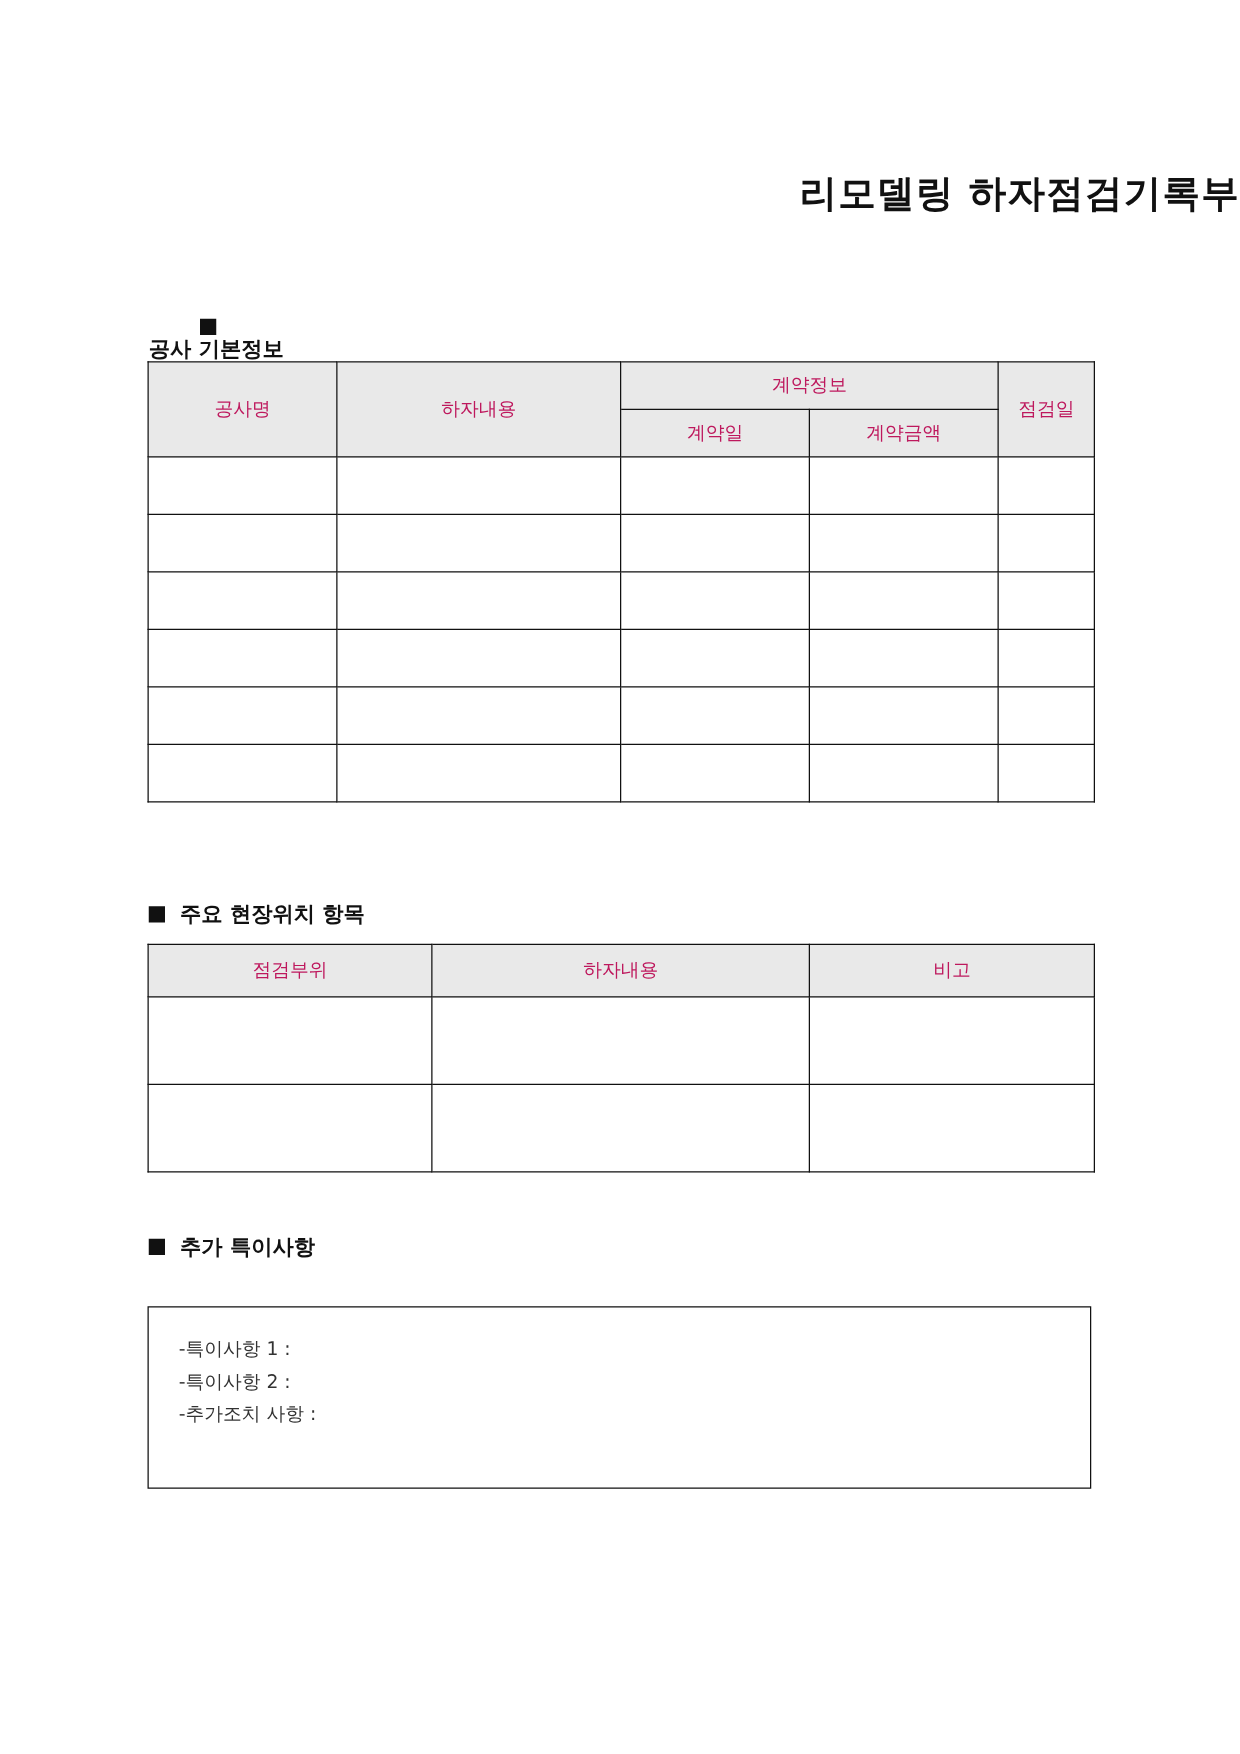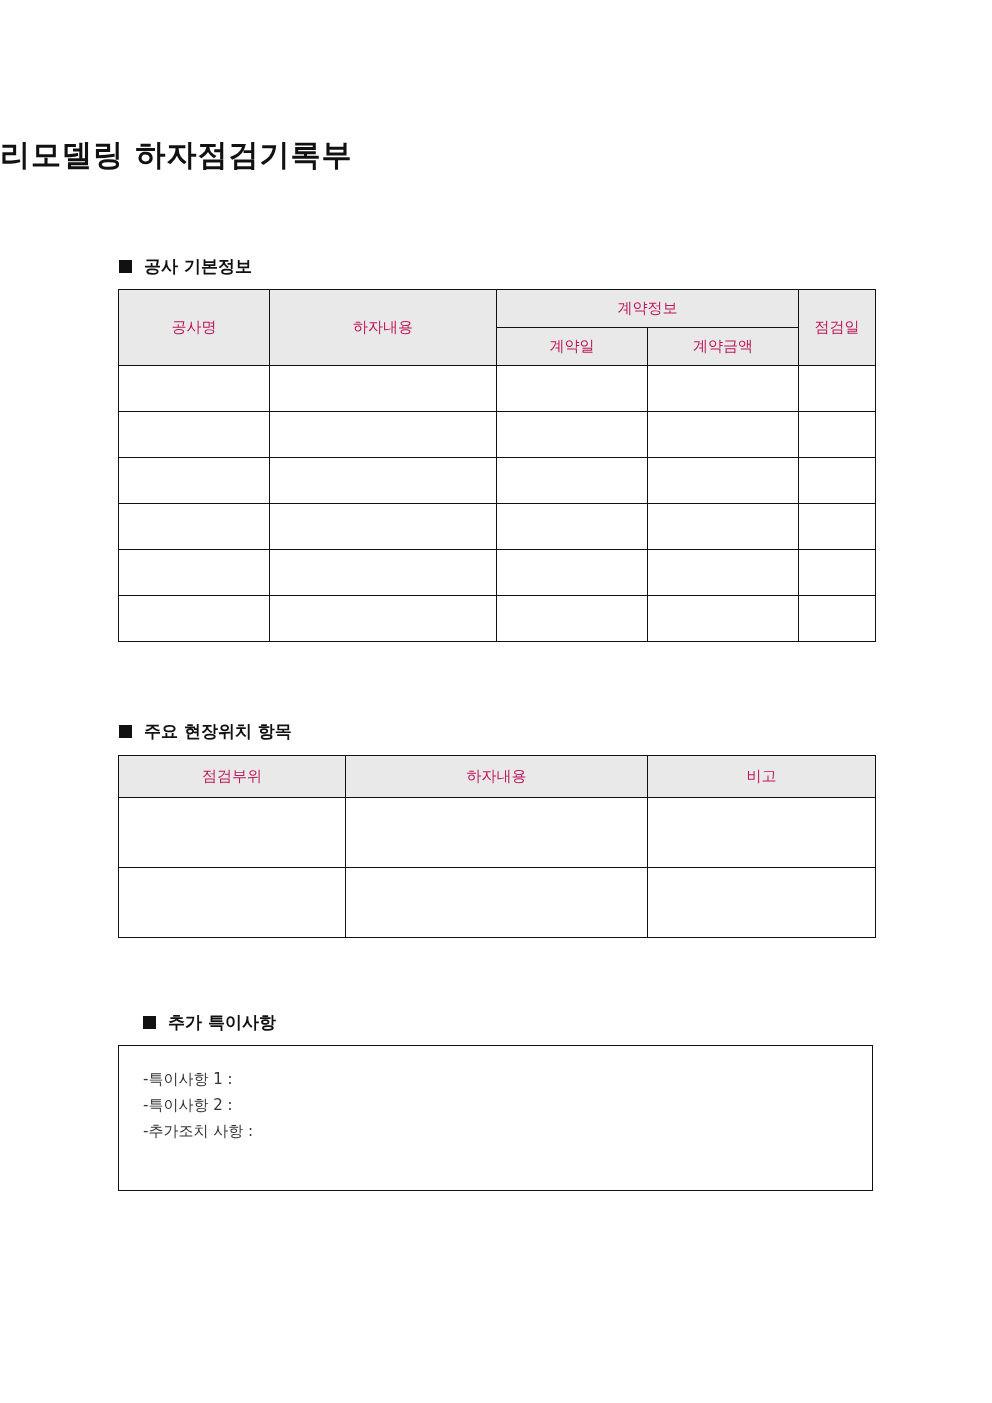--- a/index.html
+++ b/index.html
@@ -1,38 +1,38 @@
 <!DOCTYPE html>
 <html><head>
 <meta charset="utf-8">
 <style>
   html, body { margin: 0; padding: 0; background: #ffffff; }
   body { width: 992px; height: 1403px; position: relative; font-family: "DejaVu Sans", sans-serif; color: #222; overflow: hidden; }
-  .title { position: absolute; left: 0; top: 135px; width: 992px; text-align: left; font-size: 30px; font-weight: bold; color: #111; letter-spacing: 1px; }
+  .title { position: absolute; left: 0; top: 135px; width: 992px; text-align: right; font-size: 30px; font-weight: bold; color: #111; letter-spacing: 1px; }
   .section-heading { position: absolute; left: 119px; font-size: 17px; font-weight: bold; color: #111; display: flex; align-items: center; }
   .sq { display: inline-block; width: 13px; height: 13px; background: #111; margin-right: 12px; }
   table { border-collapse: collapse; position: absolute; left: 118px; width: 757px; table-layout: fixed; }
   td, th { border: 1.5px solid #111; padding: 0; font-weight: normal; font-size: 15px; color: #be185d; text-align: center; vertical-align: middle; }
   th { background: #e9e9e9; }
   .t1 { top: 289px; }
   .t1 .h1 td, .t1 .h1 th { height: 37px; }
   .t1 .h2 th { height: 37px; }
   .t1 .row td { height: 45px; }
   .t2 { top: 755px; }
   .t2 th { height: 41px; }
   .t2 .row td { height: 69px; }
   .notes { position: absolute; left: 118px; top: 1045px; width: 755px; height: 146px; border: 1.5px solid #111; box-sizing: border-box; padding: 20px 24px; font-size: 15px; color: #333; line-height: 26px; }
   .notes div { white-space: pre; }
 </style>
 </head>
 <body>
 
 <div class="title">리모델링 하자점검기록부</div>
 
-<div class="section-heading" style="top:255px;">
+<div class="section-heading" style="top:255px;flex-direction:column;">
   <span class="sq"></span>
   <span>공사 기본정보</span>
 </div>
 
 <table class="t1">
   <colgroup>
     <col style="width:151px">
       <col style="width:227px">
       <col style="width:151px">
       <col style="width:151px">
@@ -117,21 +117,21 @@
     <td></td>
   </tr>
   <tr class="row">
     <td></td>
     <td></td>
     <td></td>
   </tr>
 </tbody>
   </table>
 
-<div class="section-heading" style="top:1011px;margin-left:24px;">
+<div class="section-heading" style="top:986px;">
   <span class="sq"></span>
   <span>추가 특이사항</span>
 </div>
 
 <div class="notes">
   <div>-특이사항 1 :</div>
   <div>-특이사항 2 :</div>
   <div>-추가조치 사항 :</div>
 </div>
 

